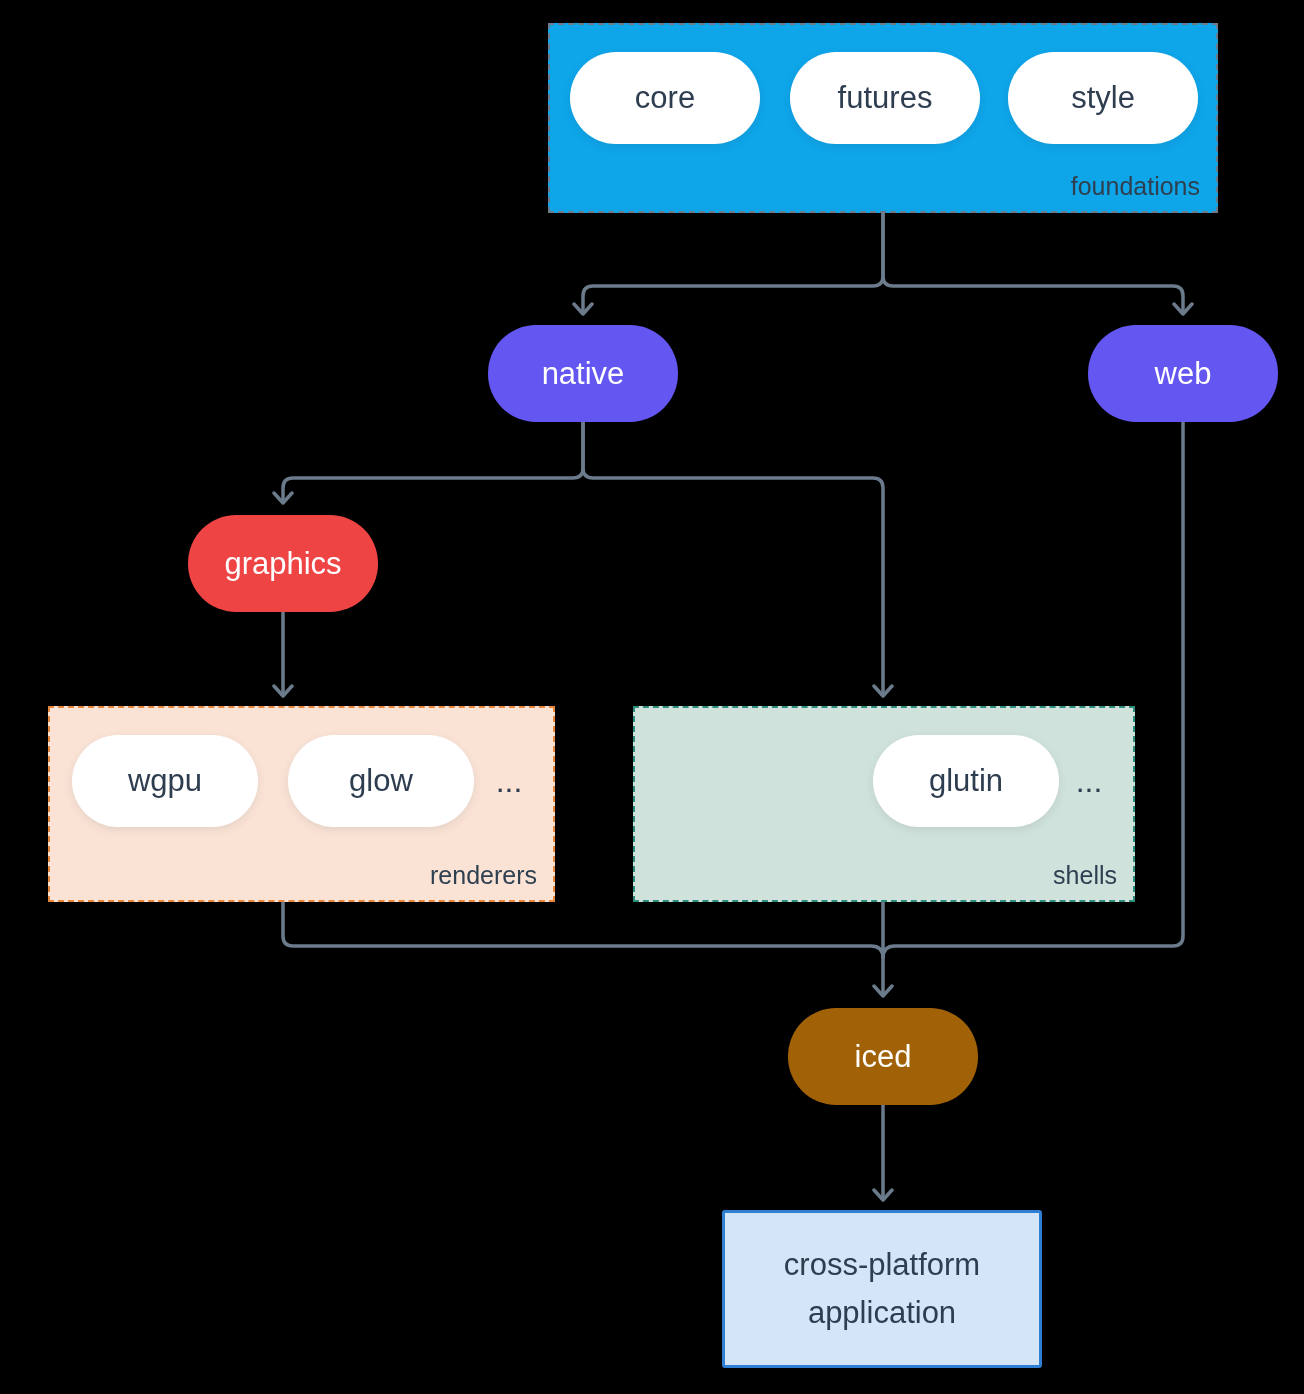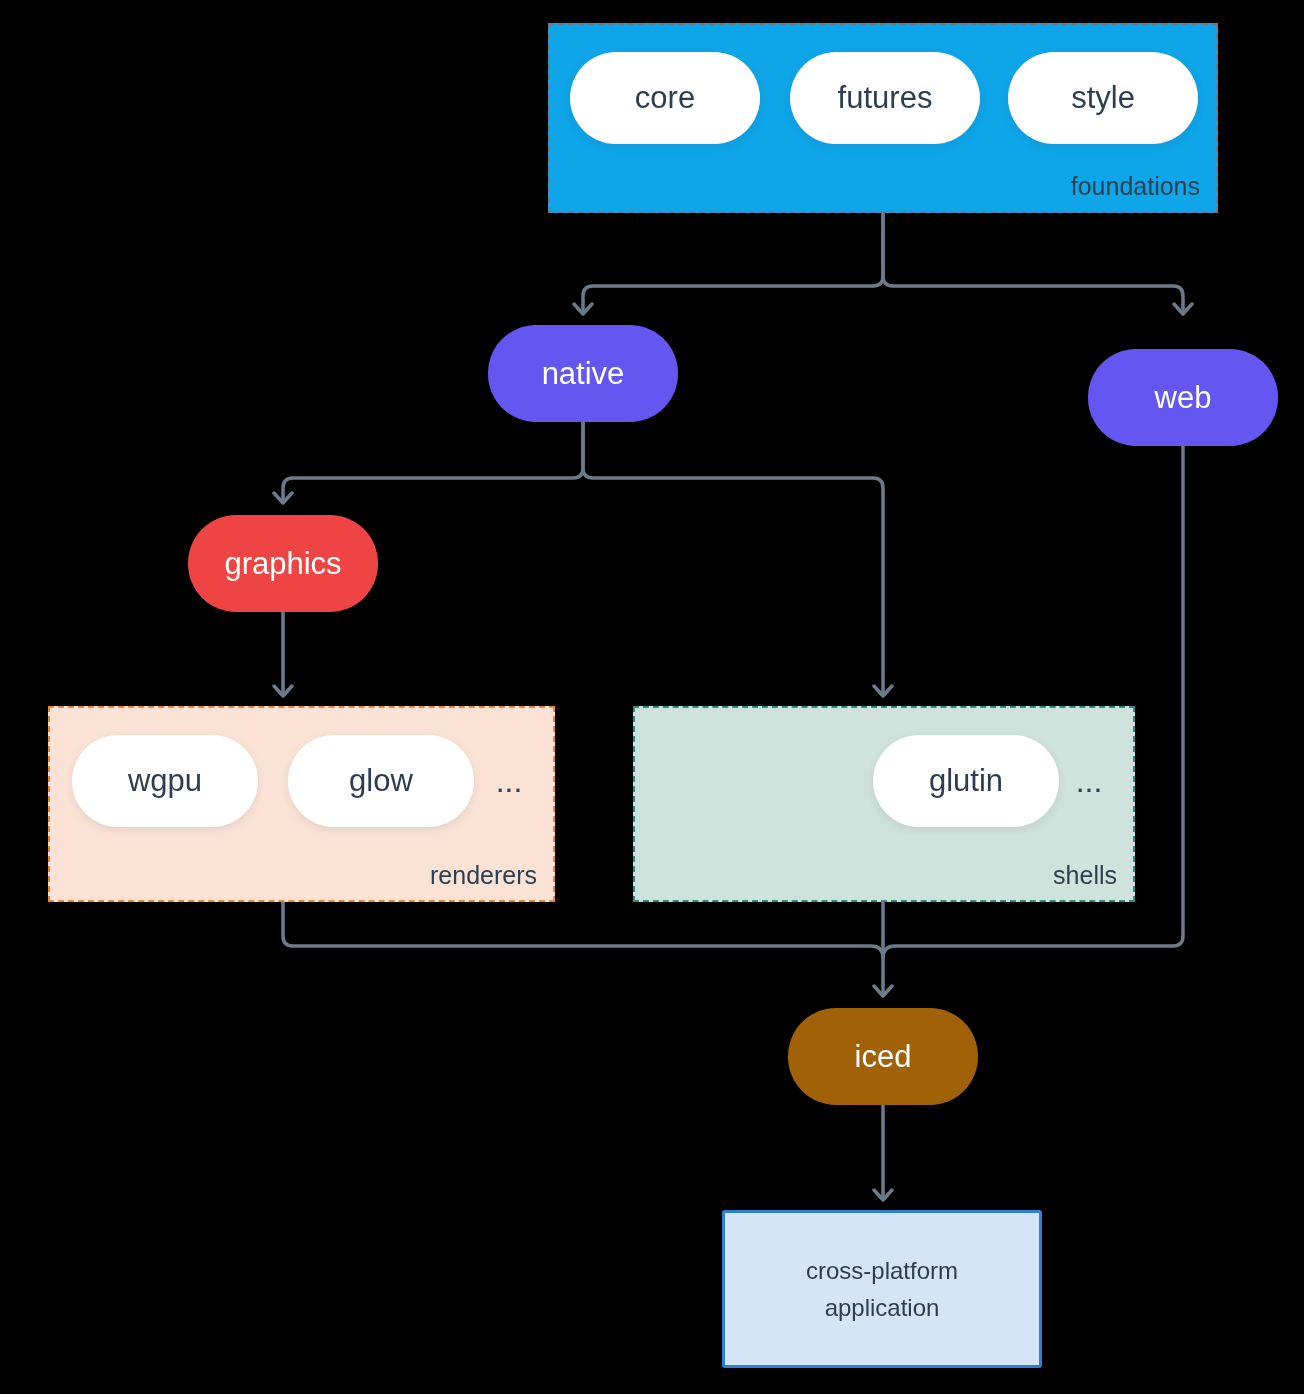--- a/index.html
+++ b/index.html
@@ -16,28 +16,28 @@
   .pill{position:absolute;display:flex;align-items:center;justify-content:center;
         border-radius:48px;font-size:31px;}
   .pill.white{background:#ffffff;color:#2e3d4f;box-shadow:0 3px 8px rgba(45,62,80,0.10);}
   .gp{top:27px;height:92px;width:190px;}
   .gp1{left:20px;} .gp2{left:240px;} .gp3{left:458px;}
   .rp1{left:22px;width:186px;} .rp2{left:238px;width:186px;}
   .ellipsis{position:absolute;top:27px;height:92px;right:16px;width:56px;
             display:flex;align-items:center;justify-content:center;font-size:32px;color:#2e3d4f;}
 
   .n-native{left:488px;top:325px;width:190px;height:97px;background:#6456f0;color:#fff;}
-  .n-web{left:1088px;top:325px;width:190px;height:97px;background:#6456f0;color:#fff;margin-top:24px;}
+  .n-web{left:1088px;top:325px;width:190px;height:97px;background:#6456f0;color:#fff;}
   .n-graphics{left:188px;top:515px;width:190px;height:97px;background:#ef4444;color:#fff;}
   .n-iced{left:788px;top:1008px;width:190px;height:97px;background:#a16207;color:#fff;}
 
   .app-box{position:absolute;left:722px;top:1210px;width:320px;height:158px;
            background:#d3e5f6;border:3px solid #2f80d4;border-radius:3px;
            display:flex;flex-direction:column;align-items:center;justify-content:center;
-           color:#2e3d4f;font-size:24px;line-height:1.55;box-sizing:border-box;text-align:center;}
+           color:#2e3d4f;font-size:31px;line-height:1.55;box-sizing:border-box;text-align:center;}
 </style>
 </head>
 <body>
 
 <div class="canvas">
 
   <svg class="connectors" width="1304" height="1394" viewBox="0 0 1304 1394">
     <defs>
       <marker id="arrowhead" markerUnits="userSpaceOnUse" markerWidth="26" markerHeight="26" refX="12" refY="11" orient="auto">
         <path d="M2,2 L12,11 L2,20" fill="none" stroke="#6b7b8c" stroke-width="3.5" stroke-linecap="round" stroke-linejoin="round"></path>

